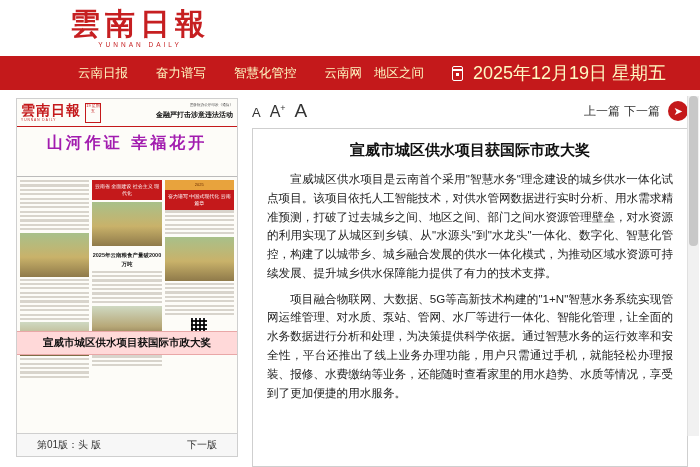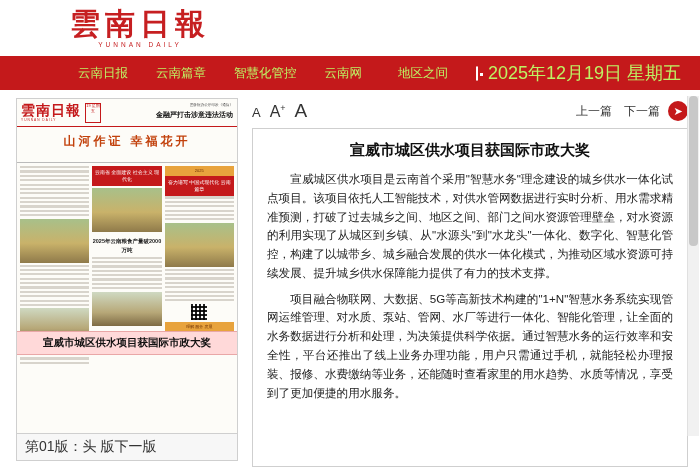--- a/index.html
+++ b/index.html
@@ -47,32 +47,32 @@
     color: #c61f21;
     letter-spacing: 3px;
     margin-top: 2px;
   }
   
   .navbar {
     height: 34px;
     background: #c4191b;
     display: flex;
     align-items: center;
-    color: #bef264;
+    color: #fef9c3;
     font-size: 12.5px;
     padding: 0 10px 0 78px;
     box-sizing: border-box;
   }
   .nav-item {
     margin-right: 28px;
     white-space: nowrap;
     cursor: pointer;
   }
   .nav-item.spaced {
-    margin-right: 36px;
+    margin-right: 12px;
   }
   .cal-icon {
     width: 16px;
     height: 15px;
     border: 1.5px solid #fff;
     border-radius: 2px;
     position: relative;
     margin-right: 10px;
     box-sizing: border-box;
   }
@@ -157,25 +157,25 @@
   }
   .pp-head-title {
     font-size: 7px;
     color: #111;
     font-weight: bold;
     margin-top: 2px;
   }
   .pp-banner {
     text-align: center;
     font-family: "DejaVu Serif", serif;
-    font-size: 12px;
-    font-weight: bold;
-    color: #c2410c;
+    font-size: 16px;
+    font-weight: bold;
+    color: #a21caf;
     letter-spacing: 3px;
-    padding: 6px 0 12px;
+    padding: 6px 0 22px;
     border-bottom: 1px solid #bbb;
   }
   .pp-cols {
     display: flex;
     padding: 3px;
     gap: 3px;
   }
   .pp-col {
     flex: 1;
     font-size: 3.2px;
@@ -239,27 +239,28 @@
     border-bottom: 1px solid #e9a7a7;
     text-align: center;
     font-size: 10.5px;
     font-weight: bold;
     color: #111;
     padding: 4px 0;
     font-family: "DejaVu Serif", serif;
   }
   .paper-footer {
     display: flex;
+    justify-content: space-between;
     align-items: center;
     border: 1px solid #cfcfcf;
     border-top: none;
     background: #f7f7f7;
-    font-size: 14px;
+    font-size: 10px;
     color: #333;
-    padding: 4px 8px;
+    padding: 4px 20px;
     box-sizing: border-box;
   }
   .paper-footer span {
     cursor: pointer;
   }
   
   .article-col {
     flex: 1;
     padding-left: 14px;
     box-sizing: border-box;
@@ -283,21 +284,21 @@
   .fs-a3 { font-size: 19px; cursor: pointer; }
   .sup {
     font-size: 9px;
     vertical-align: super;
   }
   .prevnext {
     margin-left: auto;
     font-size: 12px;
     color: #333;
     display: flex;
-    gap: 12px;
+    gap: 4px;
     padding-right: 8px;
   }
   .prevnext span { cursor: pointer; }
   .red-circle {
     width: 20px;
     height: 20px;
     border-radius: 50%;
     background: #c4191b;
     color: #fff;
     font-size: 11px;
@@ -355,21 +356,21 @@
 
   <div class="masthead">
     <div class="logo-wrap">
       <div class="logo-cn">雲南日報</div>
       <div class="logo-en">YUNNAN DAILY</div>
     </div>
   </div>
 
   <div class="navbar">
     <div class="nav-item">云南日报</div>
-    <div class="nav-item">云南篇章</div>
+    <div class="nav-item">奋力谱写</div>
     <div class="nav-item">智慧化管控</div>
     <div class="nav-item spaced">云南网</div>
     <div class="nav-item">地区之间</div>
     <div class="cal-icon"></div>
     <div class="nav-date">2025年12月19日 星期五</div>
   </div>
 
   <div class="content">
 
     <div class="paper-col">

